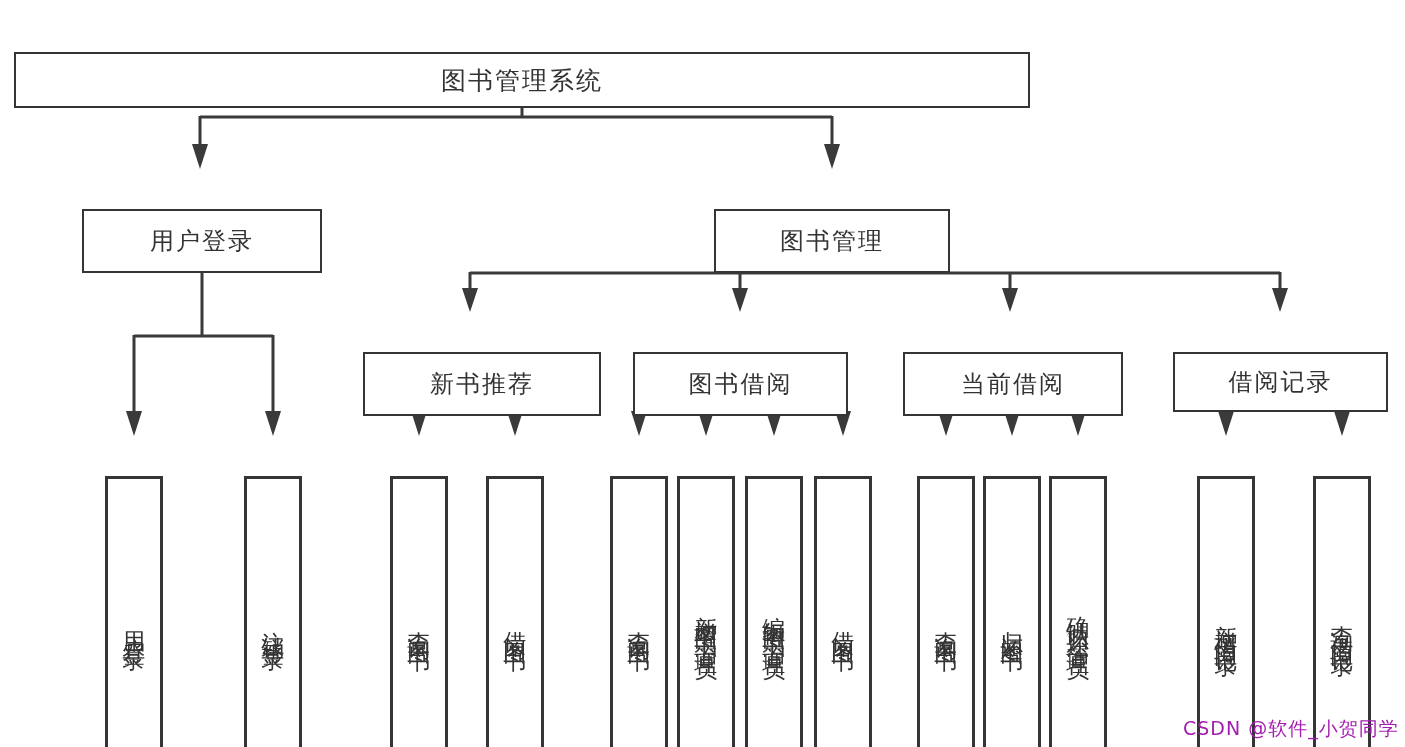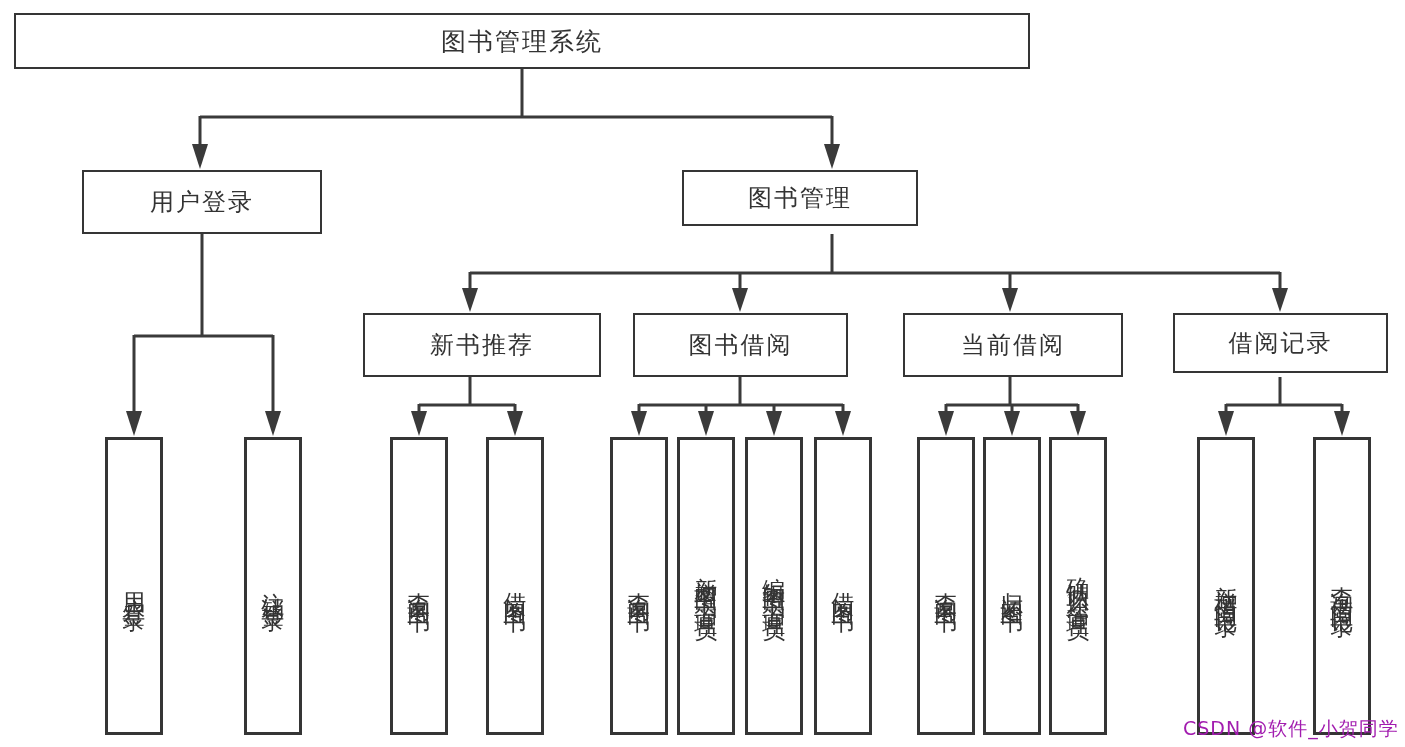--- a/index.html
+++ b/index.html
@@ -19,36 +19,37 @@
   }
   .box {
     position: absolute;
     box-sizing: border-box;
     background: #ffffff;
     border: 2px solid #353535;
     display: flex;
     align-items: center;
     justify-content: center;
     text-align: left;
+    margin-top: 39px;
   }
   .h-box { font-size: 24px; letter-spacing: 2px; }
   .h-box.root { font-size: 25px; }
   .v-box { border-width: 3px; }
   .v-box .v-label {
     writing-mode: vertical-rl;
     text-orientation: mixed;
     font-size: 23px;
     letter-spacing: 6px;
     line-height: 1.15;
     white-space: nowrap;
   }
   
   #n-root   { left: 14px;  top: 13px;  width: 1016px; height: 56px; }
   #n-login  { left: 82px;  top: 170px; width: 240px;  height: 64px; }
-  #n-mgmt   { left: 682px; top: 170px; width: 236px;  height: 56px; }
+  #n-mgmt   { left: 714px; top: 170px; width: 236px;  height: 64px; }
   #n-newrec { left: 363px; top: 313px; width: 238px;  height: 64px; }
   #n-borrow { left: 633px; top: 313px; width: 215px;  height: 64px; }
   #n-current{ left: 903px; top: 313px; width: 220px;  height: 64px; }
   #n-record { left: 1173px;top: 313px; width: 215px;  height: 60px; }
   .leaf { top: 437px; width: 58px; height: 298px; }
   #l1  { left: 105px; }
   #l2  { left: 244px; }
   #l3  { left: 390px; }
   #l4  { left: 486px; }
   #l5  { left: 610px; }

